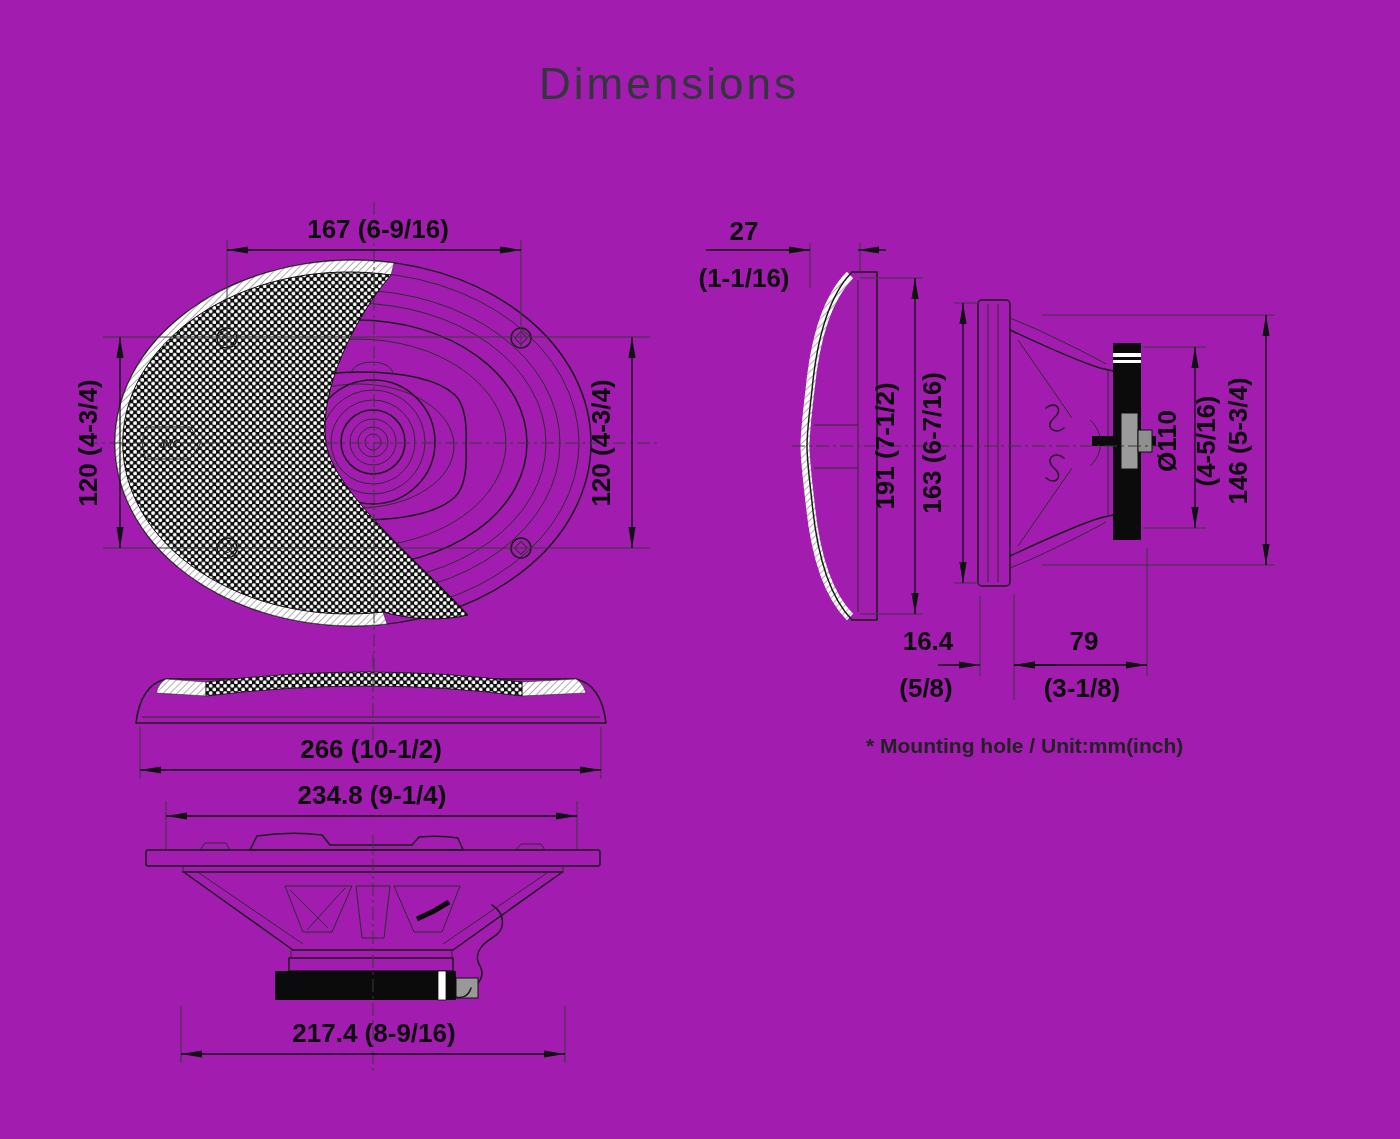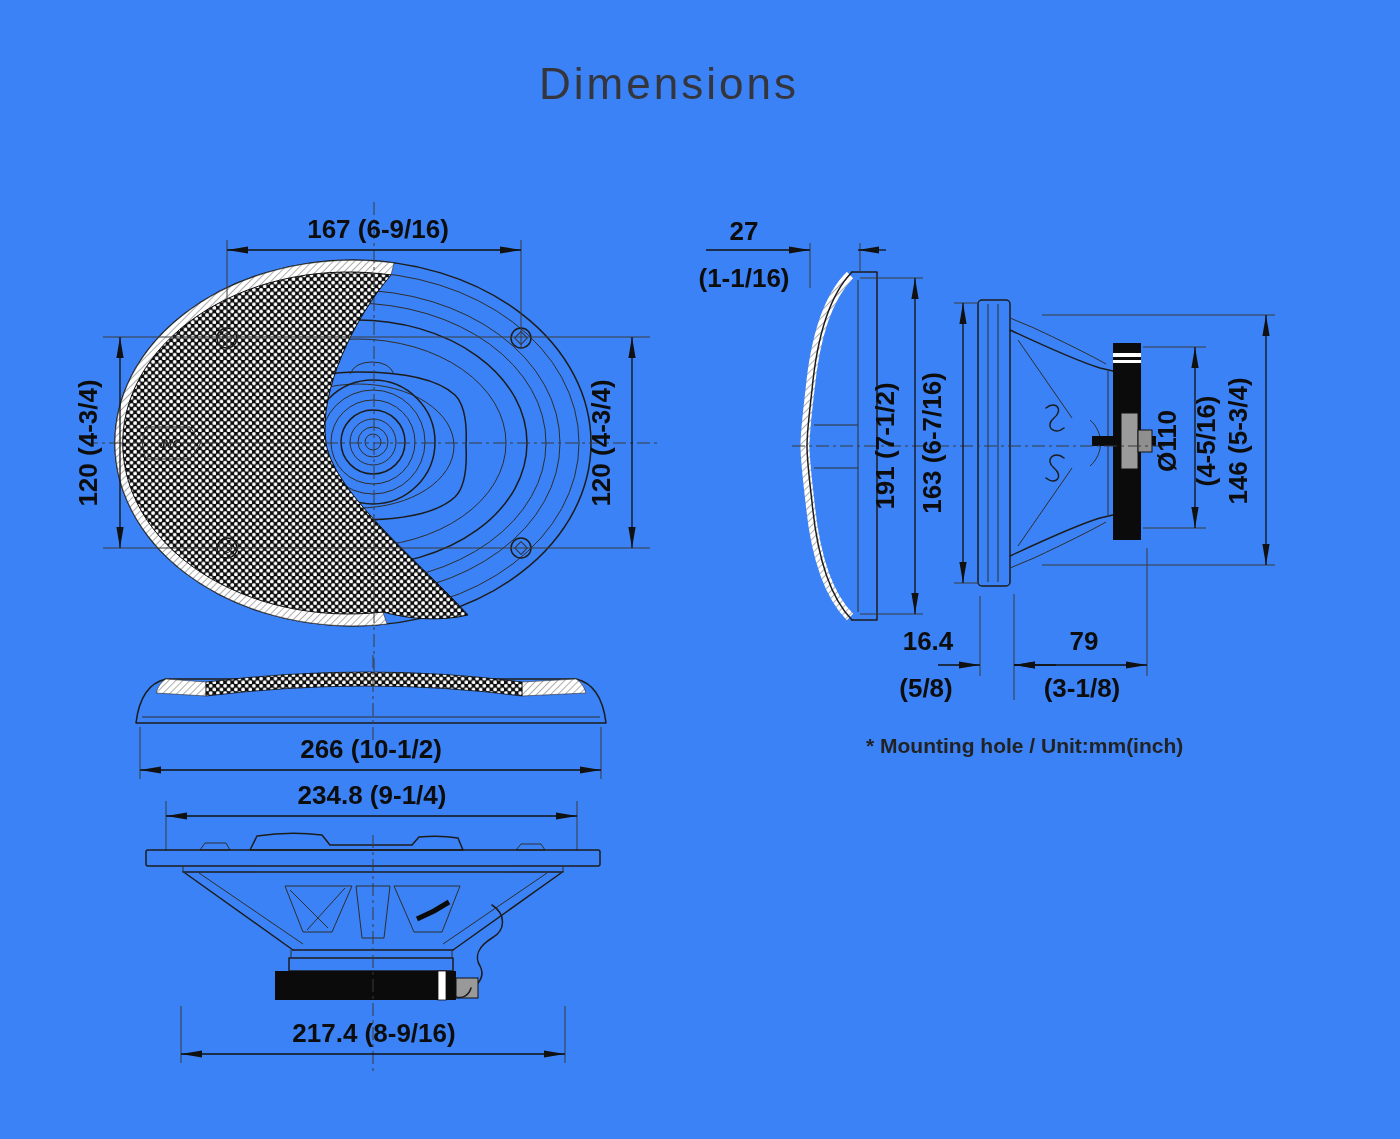--- a/index.html
+++ b/index.html
@@ -1,16 +1,16 @@
 <!DOCTYPE html>
 <html><head>
 <meta charset="utf-8">
 <style>
   html,body{margin:0;padding:0;background:#ffffff;}
-  .page{position:relative;width:1400px;height:1139px;background:#3b82f6;overflow:hidden;
+  .page{position:relative;width:1400px;height:1139px;background:#a21caf;overflow:hidden;
         font-family:"Liberation Sans", sans-serif;}
   svg{display:block}
   .ln   {stroke:#1c1c1c;stroke-width:1.5;fill:none;stroke-linejoin:round;stroke-linecap:round;}
   .thin {stroke:#2e2e2e;stroke-width:1;fill:none;stroke-linejoin:round;}
   .dimline{stroke:#111;stroke-width:1.3;fill:none;}
   .extline{stroke:#3a3a3a;stroke-width:1;fill:none;}
   .cl   {stroke:#3a3a3a;stroke-width:1;fill:none;stroke-dasharray:13 4 3 4;}
   .dimtext{font-family:"Liberation Sans",sans-serif;font-weight:bold;font-size:26px;
            fill:#0d0d0d;text-anchor:middle;}
   .notetext{font-family:"Liberation Sans",sans-serif;font-weight:bold;font-size:21px;fill:#222;}

